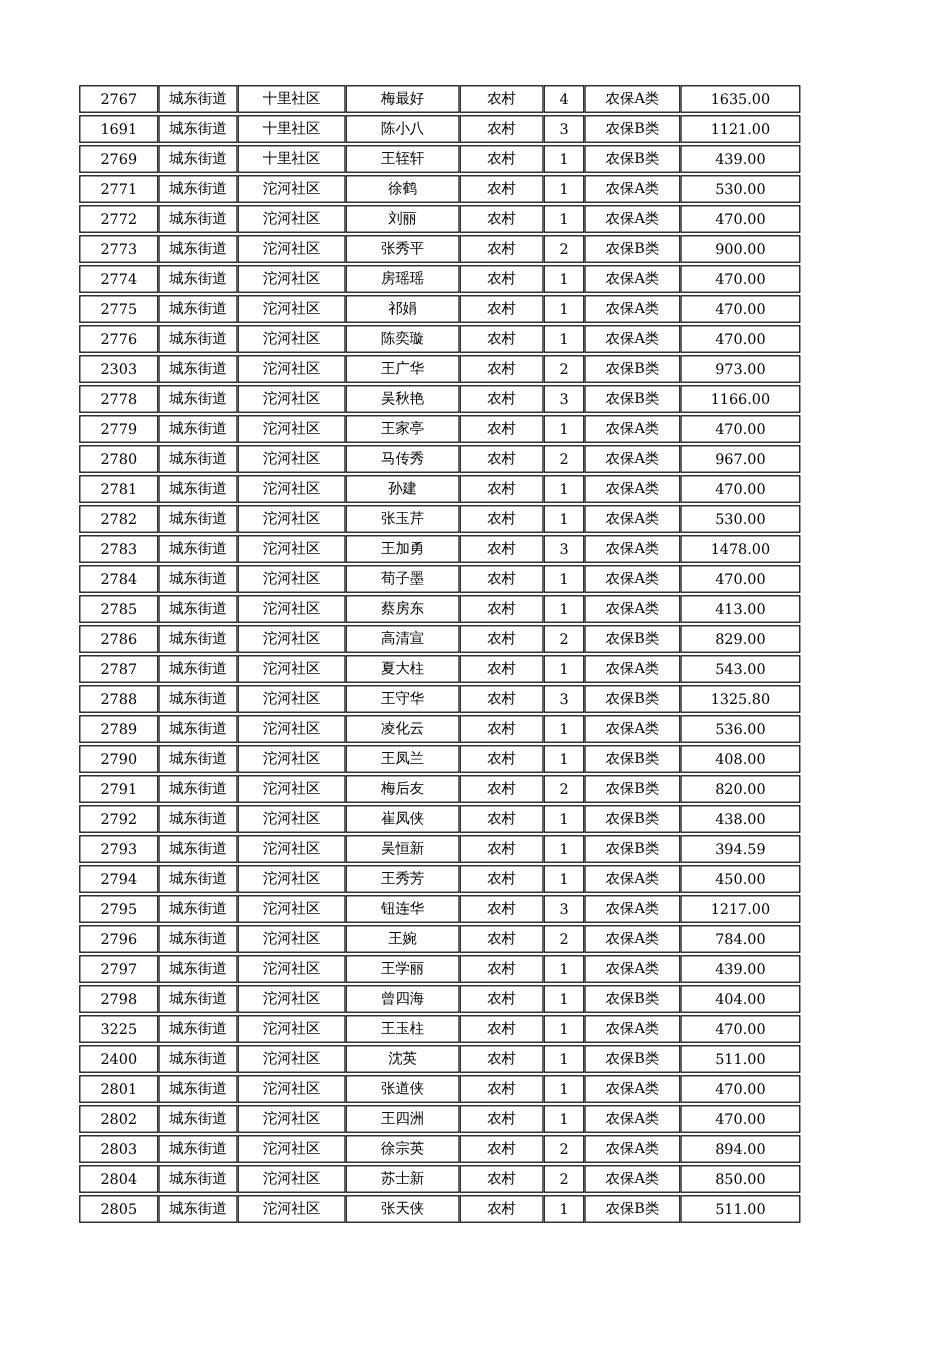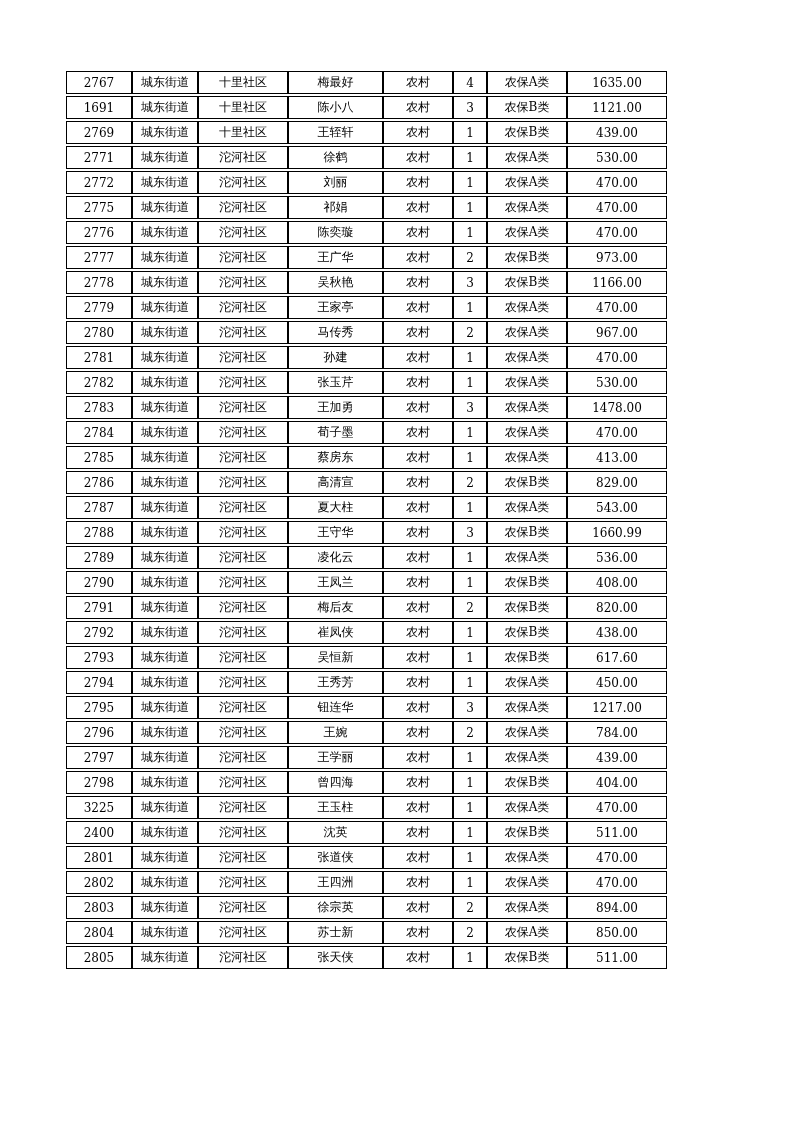--- a/index.html
+++ b/index.html
@@ -110,21 +110,41 @@
     <td>2772</td>
     <td>城东街道</td>
     <td>沱河社区</td>
     <td>刘丽</td>
     <td>农村</td>
     <td>1</td>
     <td>农保A类</td>
     <td>470.00</td>
   </tr>
 
-
+  <tr>
+    <td>2773</td>
+    <td>城东街道</td>
+    <td>沱河社区</td>
+    <td>张秀平</td>
+    <td>农村</td>
+    <td>2</td>
+    <td>农保B类</td>
+    <td>900.00</td>
+  </tr>
+
+  <tr>
+    <td>2774</td>
+    <td>城东街道</td>
+    <td>沱河社区</td>
+    <td>房瑶瑶</td>
+    <td>农村</td>
+    <td>1</td>
+    <td>农保A类</td>
+    <td>470.00</td>
+  </tr>
 
   <tr>
     <td>2775</td>
     <td>城东街道</td>
     <td>沱河社区</td>
     <td>祁娟</td>
     <td>农村</td>
     <td>1</td>
     <td>农保A类</td>
     <td>470.00</td>
@@ -135,21 +155,21 @@
     <td>城东街道</td>
     <td>沱河社区</td>
     <td>陈奕璇</td>
     <td>农村</td>
     <td>1</td>
     <td>农保A类</td>
     <td>470.00</td>
   </tr>
 
   <tr>
-    <td>2777</td>
+    <td>2303</td>
     <td>城东街道</td>
     <td>沱河社区</td>
     <td>王广华</td>
     <td>农村</td>
     <td>2</td>
     <td>农保B类</td>
     <td>973.00</td>
   </tr>
 
   <tr>
@@ -263,21 +283,21 @@
   </tr>
 
   <tr>
     <td>2788</td>
     <td>城东街道</td>
     <td>沱河社区</td>
     <td>王守华</td>
     <td>农村</td>
     <td>3</td>
     <td>农保B类</td>
-    <td>1660.99</td>
+    <td>1325.80</td>
   </tr>
 
   <tr>
     <td>2789</td>
     <td>城东街道</td>
     <td>沱河社区</td>
     <td>凌化云</td>
     <td>农村</td>
     <td>1</td>
     <td>农保A类</td>
@@ -318,21 +338,21 @@
   </tr>
 
   <tr>
     <td>2793</td>
     <td>城东街道</td>
     <td>沱河社区</td>
     <td>吴恒新</td>
     <td>农村</td>
     <td>1</td>
     <td>农保B类</td>
-    <td>617.60</td>
+    <td>394.59</td>
   </tr>
 
   <tr>
     <td>2794</td>
     <td>城东街道</td>
     <td>沱河社区</td>
     <td>王秀芳</td>
     <td>农村</td>
     <td>1</td>
     <td>农保A类</td>

